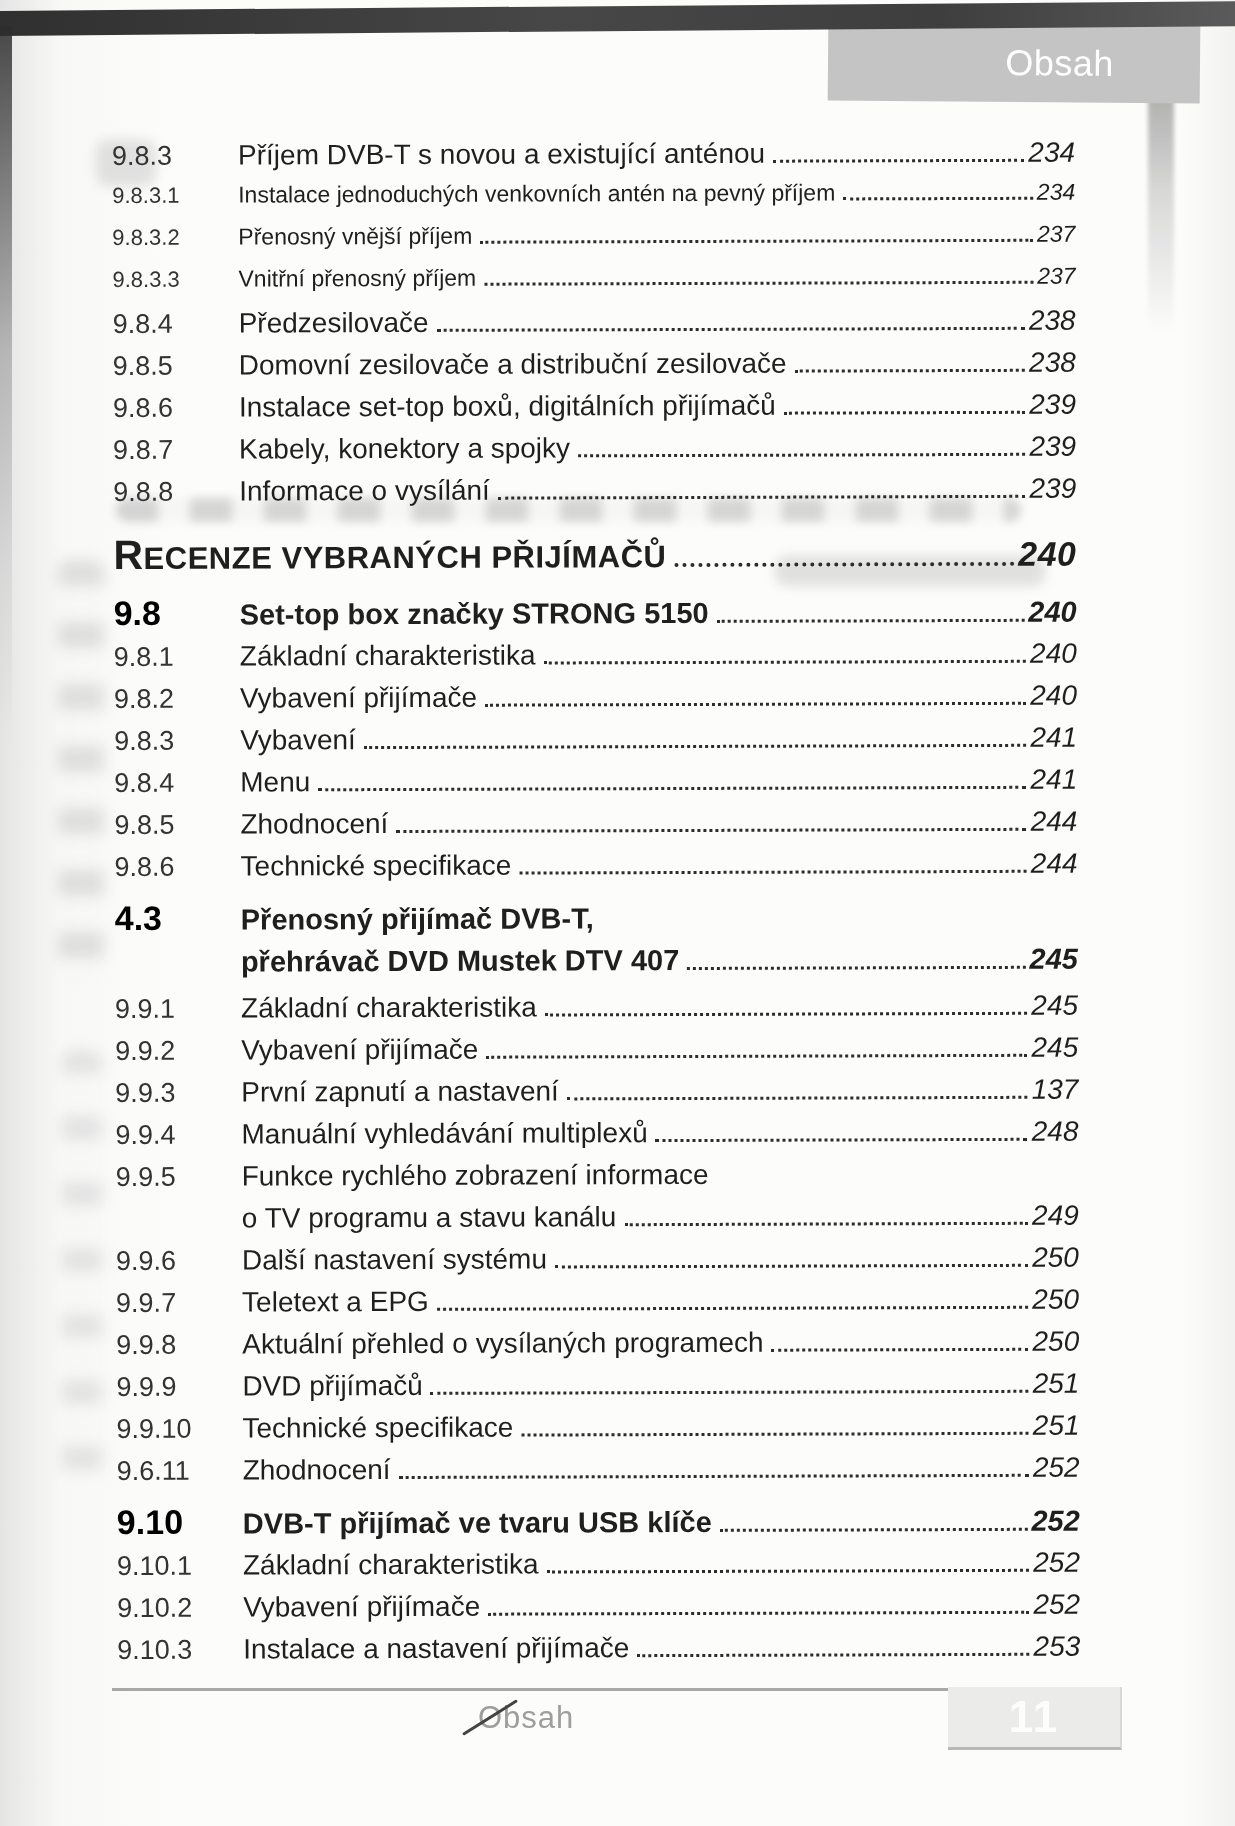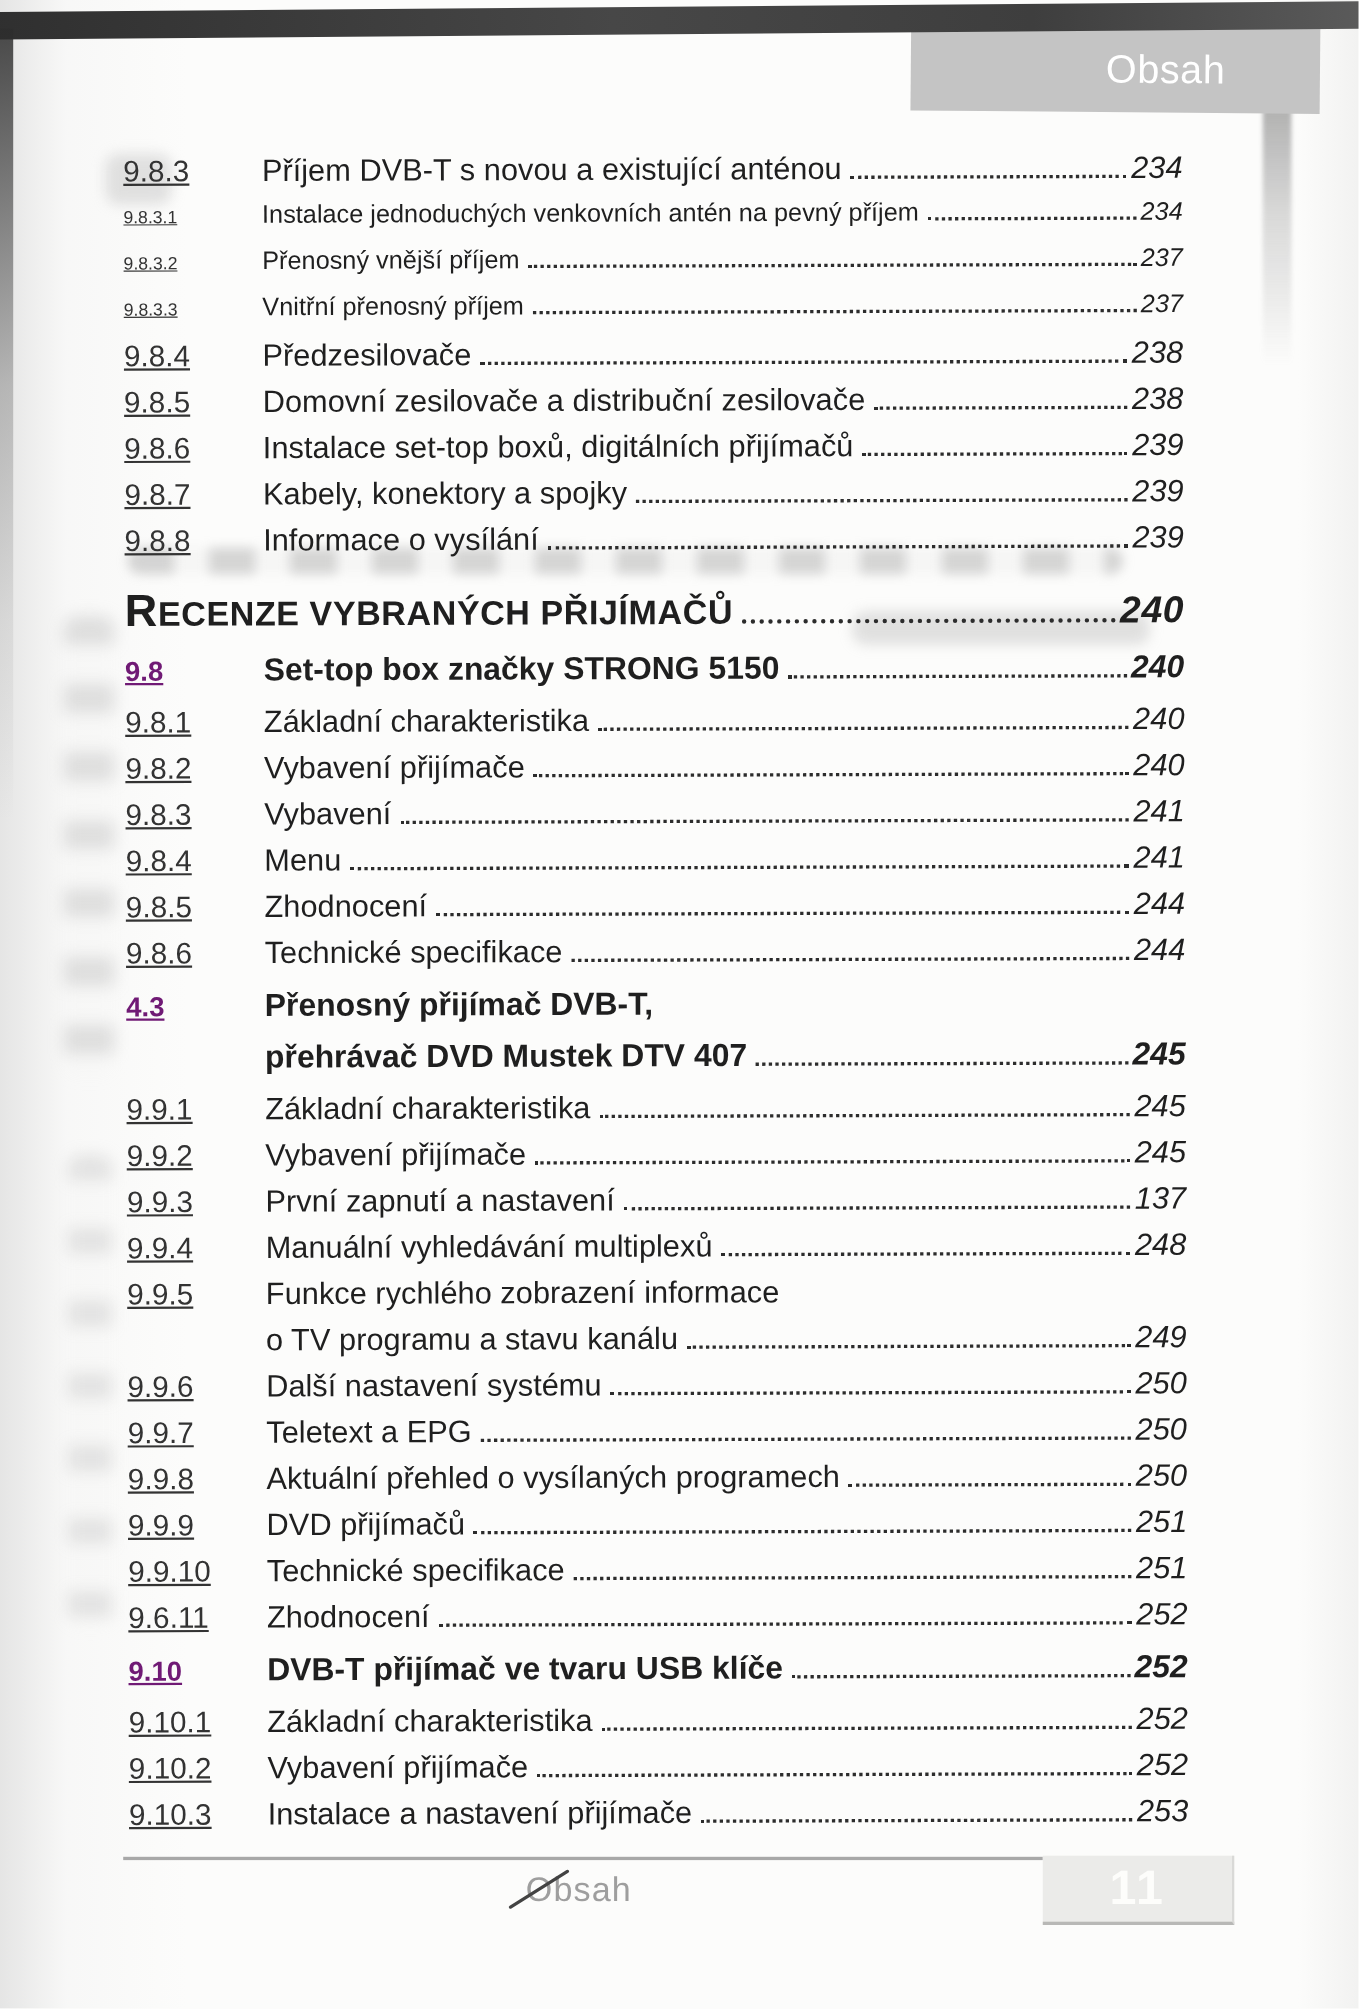--- a/index.html
+++ b/index.html
@@ -48,33 +48,33 @@
   .ghost-d{left:62px;top:1050px;width:40px;height:430px;filter:blur(7px);
     background:repeating-linear-gradient(180deg, rgba(180,180,180,.3) 0 24px, rgba(235,235,235,.05) 24px 66px);}
   .ghost-e{left:96px;top:140px;width:60px;height:46px;filter:blur(6px);background:rgba(185,185,185,.4);}
 
   
   .toc{
     position:absolute;left:112px;top:140px;width:963px;z-index:4;
     transform:rotate(-0.2deg);transform-origin:left top;
   }
   .row{display:flex;align-items:baseline;height:42px;line-height:1.15;box-sizing:border-box;}
-  .num{flex:0 0 126px;color:var(--number-text,#333333);text-decoration:underline;}
+  .num{flex:0 0 126px;color:var(--number-text,#333333);}
   .title{flex:0 1 auto;white-space:nowrap;}
   .leader{
     flex:1 1 auto;min-width:10px;margin:0 4px 0 8px;height:0;
     border-bottom:3px dotted var(--dot-color,#2c2c2c);
   }
   .pg{flex:0 0 auto;font-style:italic;}
   .level-entry{font-size:28px;}
   .level-entry .num{font-size:27px;}
   .level-sub{font-size:23px;}
-  .level-sub .num{font-size:16px;}
+  .level-sub .num{font-size:22px;}
   .level-bold{font-size:29px;font-weight:bold;height:47px;margin-top:6px;}
-  .level-bold .num{color:#701a75;font-size:25px;}
+  .level-bold .num{color:#000000;font-size:34px;}
   .level-bold.cont{margin-top:0;}
   .level-entry.cont{margin-top:0;}
   .level-section{
     font-size:31px;font-weight:bold;height:56px;margin-top:14px;margin-bottom:4px;
     letter-spacing:.5px;
   }
   .level-section .title::first-letter{font-size:41px;}
   .level-section .pg{font-size:34px;}
   .level-section .leader{border-bottom-width:4px;margin-bottom:0;}
 

